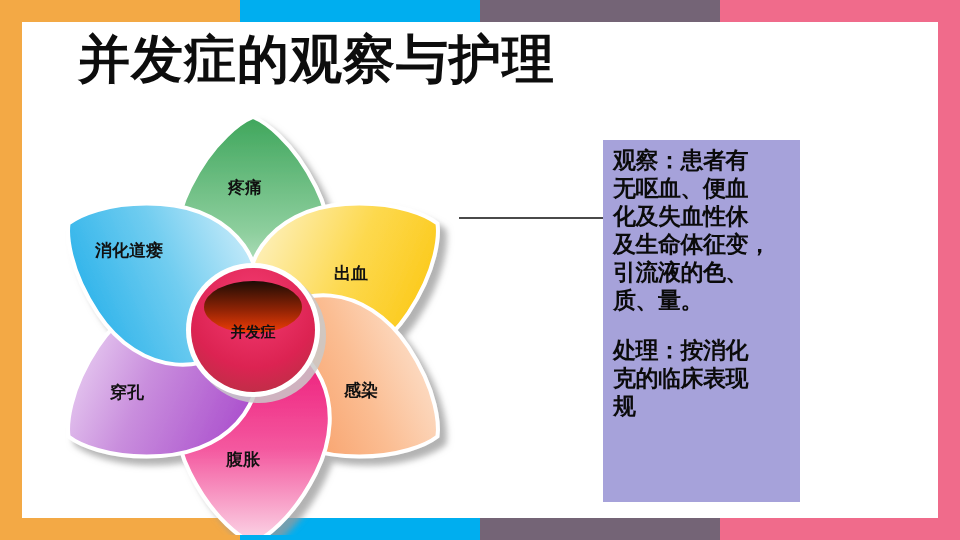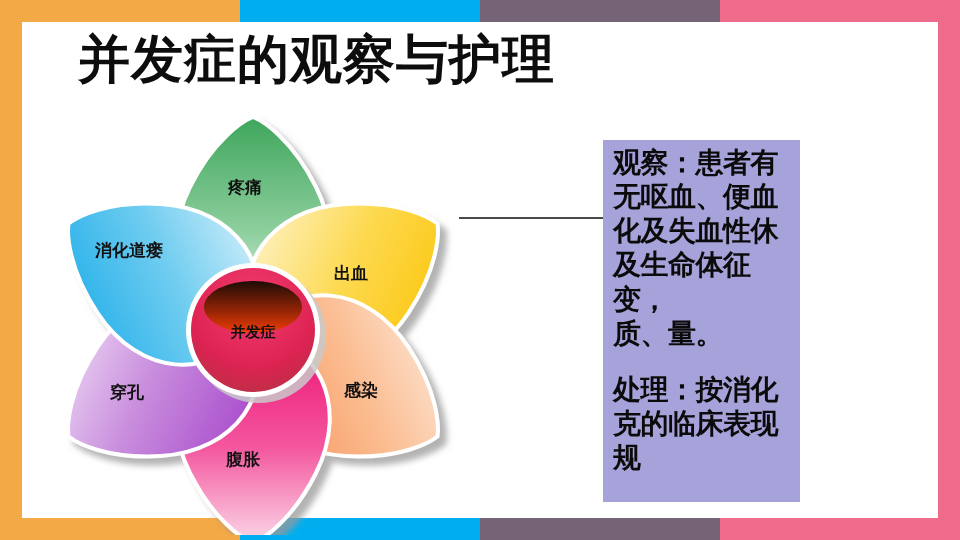--- a/index.html
+++ b/index.html
@@ -95,21 +95,21 @@
     width: 197px;
     height: 362px;
     background: #a6a2da;
     box-sizing: border-box;
     padding: 6px 4px 4px 10px;
     overflow: hidden;
   }
   #callout p {
     margin: 0;
     font-family: "DejaVu Sans", "Liberation Sans", sans-serif;
-    font-size: 28px;
+    font-size: 23px;
     font-weight: bold;
     line-height: 1.22;
     color: #0b0b0b;
     letter-spacing: -0.5px;
   }
   #callout .gap { height: 22px; }
 </style>
 </head>
 <body>
 
@@ -238,20 +238,21 @@
     </svg>
   </div>
 
   <div id="connector"></div>
 
   <div id="callout">
     <p>观察：患者有</p>
     <p>无呕血、便血</p>
     <p>化及失血性休</p>
     <p>及生命体征变，</p>
+    <p>引流液的色、</p>
     <p>质、量。</p>
     <div class="gap"></div>
     <p>处理：按消化</p>
     <p>克的临床表现</p>
     <p>规</p>
   </div>
 
 </div>
 
 </body></html>

